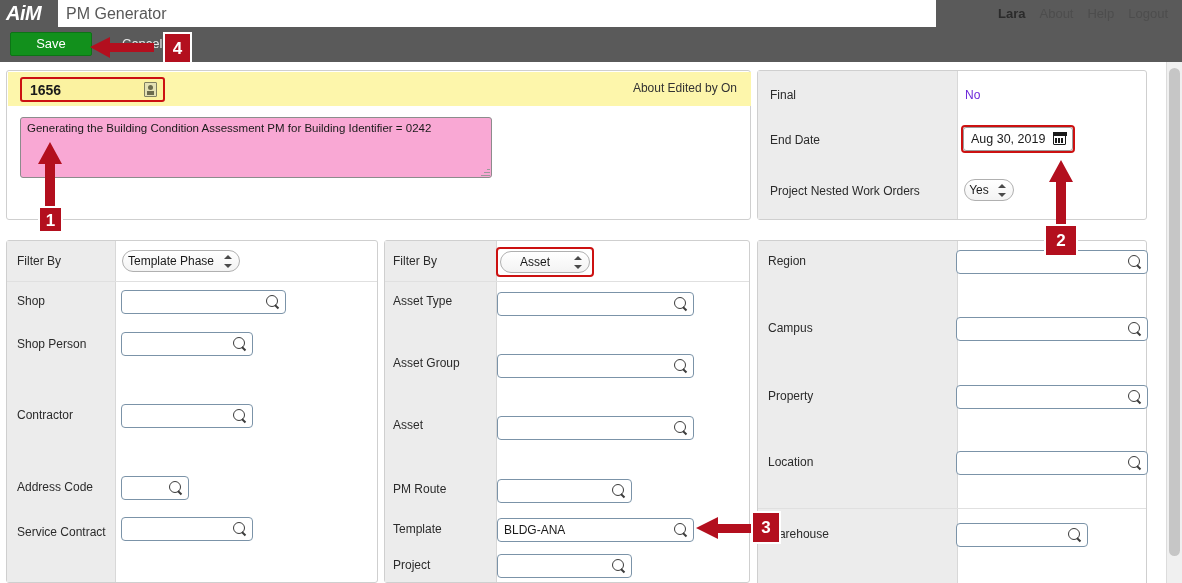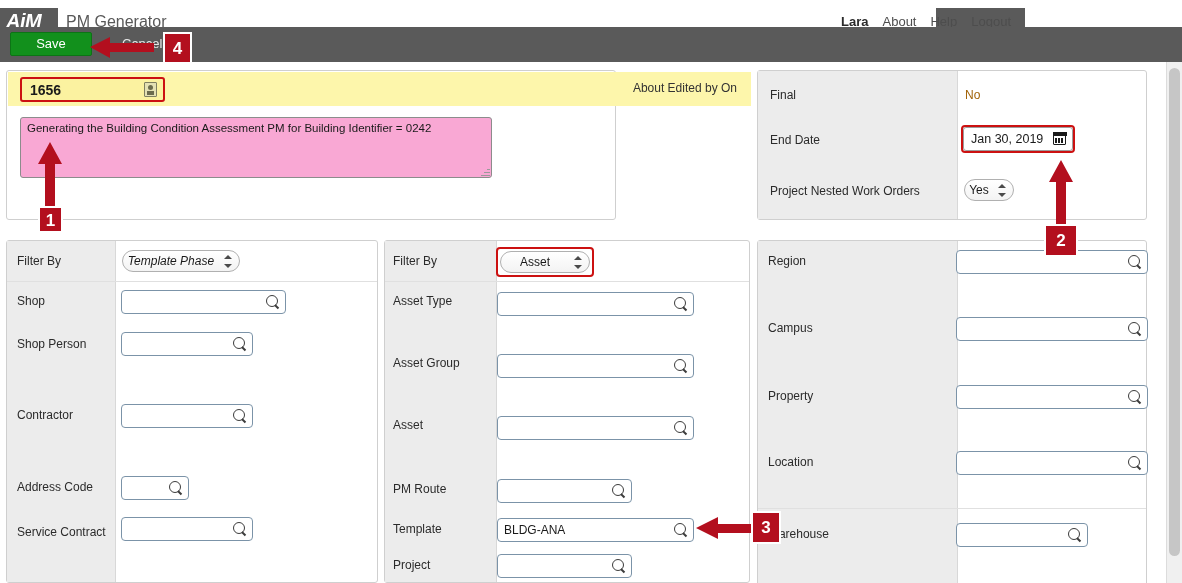--- a/index.html
+++ b/index.html
@@ -11,22 +11,22 @@
     background: #ffffff;
   }
   #app {
     position: relative;
     width: 1182px; height: 583px;
     background: #ffffff;
   }
 
   
   .topbar {
-    position: absolute; left: 0; top: 8px;
-    width: 1025px; height: 27px;
+    position: absolute; left: 0; top: 0;
+    width: 1182px; height: 27px;
     background: #5a5a5a;
   }
   .brand {
     position: absolute; left: 6px; top: 0px;
     width: 52px; height: 27px;
     color: #ffffff;
     font-size: 20px;
     font-weight: bold;
     font-style: italic;
     letter-spacing: -0.5px;
@@ -86,21 +86,21 @@
     border-radius: 3px;
   }
   .panel-grey-label {
     position: absolute; left: 0; top: 0;
     height: 100%;
     background: #ececec;
     border-right: 1px solid #d8d8d8;
   }
 
   
-  #panel-header { left: 6px; top: 70px; width: 610px; height: 150px; }
+  #panel-header { left: 6px; top: 70px; width: 745px; height: 150px; }
   .yellowband {
     position: absolute; left: 1px; top: 1px;
     width: 743px; height: 34px;
     background: #fdf6ab;
   }
   .idfield {
     position: absolute; left: 12px; top: 5px;
     width: 145px; height: 25px;
     background: #fbf2a0;
     border: 2px solid #cc1111;
@@ -168,21 +168,21 @@
     height: 1px; background: #e0e0e0;
   }
 
   .flabel {
     position: absolute;
     font-size: 12px; color: #2b2b2b;
     white-space: nowrap;
   }
   .fvalue {
     position: absolute;
-    font-size: 12px; color: #a16207;
+    font-size: 12px; color: #6d28d9;
     white-space: nowrap;
   }
 
   
   .lookup {
     position: absolute;
     height: 24px;
     border: 1px solid #7b93a8;
     border-radius: 4px;
     background: #ffffff;
@@ -338,38 +338,38 @@
   </div>
 
   <div class="panel" id="panel-header-right">
     <div class="panel-grey-label"></div>
 
     <div class="flabel" style="left:12px; top:17px;">Final</div>
     <div class="fvalue" style="left:207px; top:17px;">No</div>
 
     <div class="flabel" style="left:12px; top:62px;">End Date</div>
     <div class="datefield" style="left:205px; top:56px; width:110px;">
-      <div class="dv">Jan 30, 2019</div>
+      <div class="dv">Aug 30, 2019</div>
       <div class="cal-icon"></div>
     </div>
     <div class="redring" style="left:203px; top:54px; width:114px; height:28px;"></div>
 
     <div class="flabel" style="left:12px; top:113px;">Project Nested Work Orders</div>
     <div class="sel" style="left:206px; top:108px; width:50px;">
       <div class="sv">Yes</div>
       <div class="updown"></div>
     </div>
   </div>
 
   <div class="panel" id="panel-left">
     <div class="panel-grey-label"></div>
     <div class="rowsep" style="top:40px;"></div>
 
     <div class="flabel" style="left:10px; top:13px;">Filter By</div>
-    <div class="sel" style="left:115px; top:9px; width:118px;font-style:italic;">
+    <div class="sel" style="left:115px; top:9px; width:118px;">
       <div class="sv">Template Phase</div>
       <div class="updown"></div>
     </div>
 
     <div class="flabel" style="left:10px; top:53px;">Shop</div>
     <div class="lookup" style="left:114px; top:49px; width:165px;">
       <div class="lv"></div>
       <div class="mag"></div>
     </div>
 

